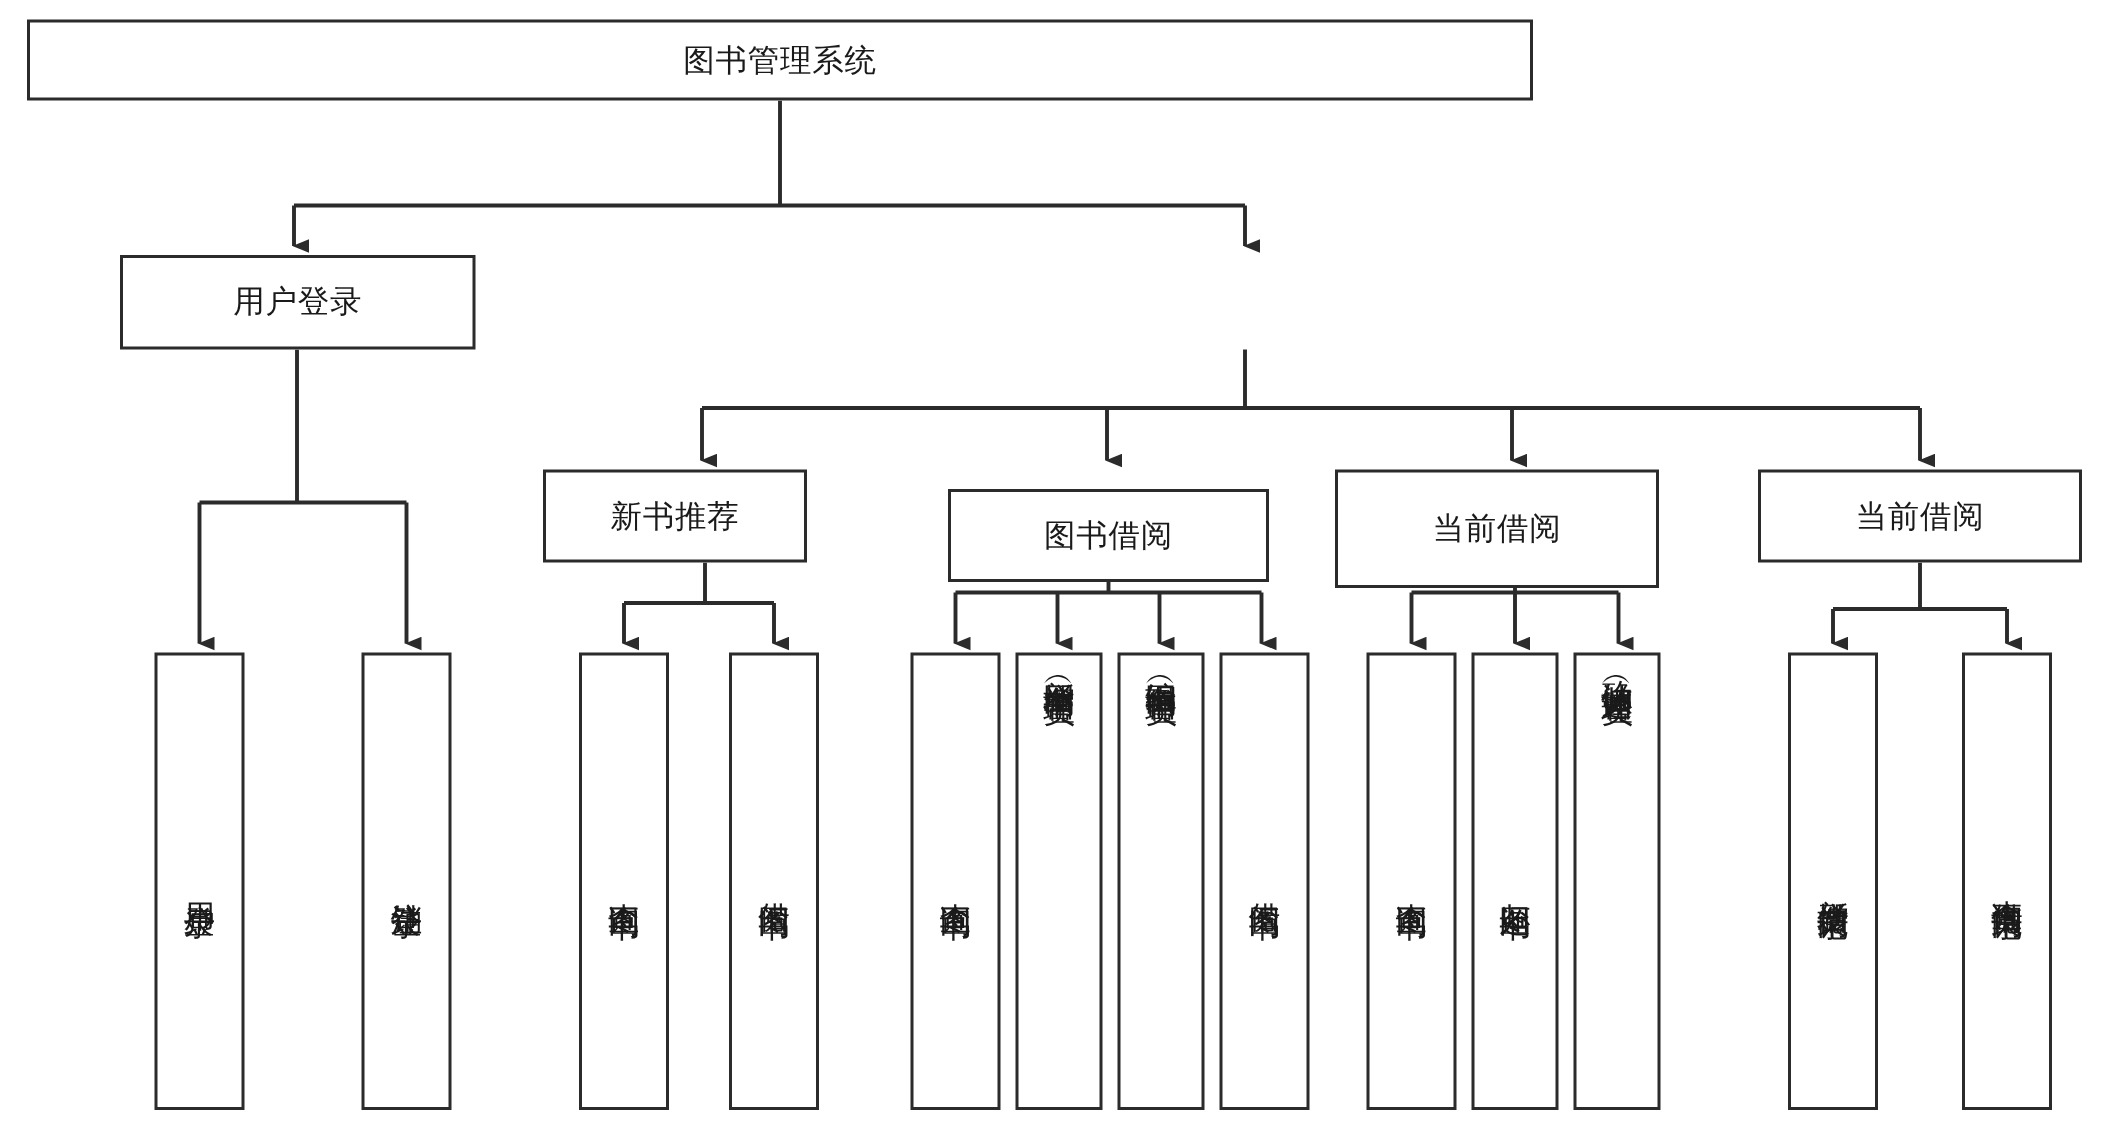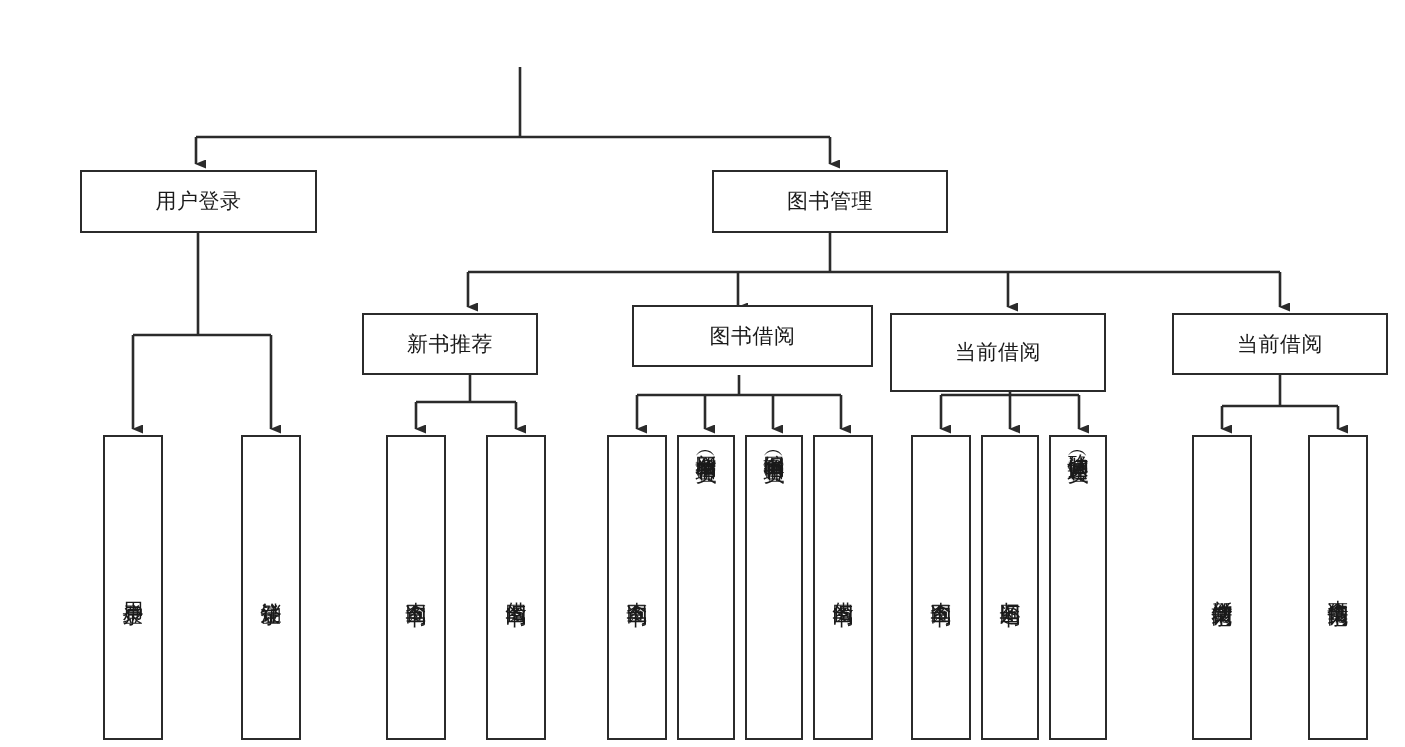--- a/index.html
+++ b/index.html
@@ -116,34 +116,34 @@
       <path d="M 1010 395 L 1010 429" marker-end="url(#arrow)"></path>
       <path d="M 1079 395 L 1079 429" marker-end="url(#arrow)"></path>
 
       <path d="M 1280 375 L 1280 406"></path>
       <path d="M 1222 406 L 1338 406"></path>
       <path d="M 1222 406 L 1222 429" marker-end="url(#arrow)"></path>
       <path d="M 1338 406 L 1338 429" marker-end="url(#arrow)"></path>
     </g>
   </svg>
 
+  <div class="node" style="left:18px; top:13px; width:1004px; height:54px;">
+    <span class="label">图书管理系统</span>
+  </div>
 
   <div class="node" style="left:80px; top:170px; width:237px; height:63px;">
     <span class="label">用户登录</span>
   </div>
 
-  <div class="node" style="left:712px; top:170px; width:236px; height:63px;">
-    <span class="label">图书管理</span>
-  </div>
 
   <div class="node" style="left:362px; top:313px; width:176px; height:62px;">
     <span class="label">新书推荐</span>
   </div>
 
-  <div class="node" style="left:632px; top:305px; width:241px; height:62px;">
+  <div class="node" style="left:632px; top:326px; width:214px; height:62px;">
     <span class="label">图书借阅</span>
   </div>
 
   <div class="node" style="left:890px; top:313px; width:216px; height:79px;">
     <span class="label">当前借阅</span>
   </div>
 
   <div class="node" style="left:1172px; top:313px; width:216px; height:62px;">
     <span class="label">当前借阅</span>
   </div>

